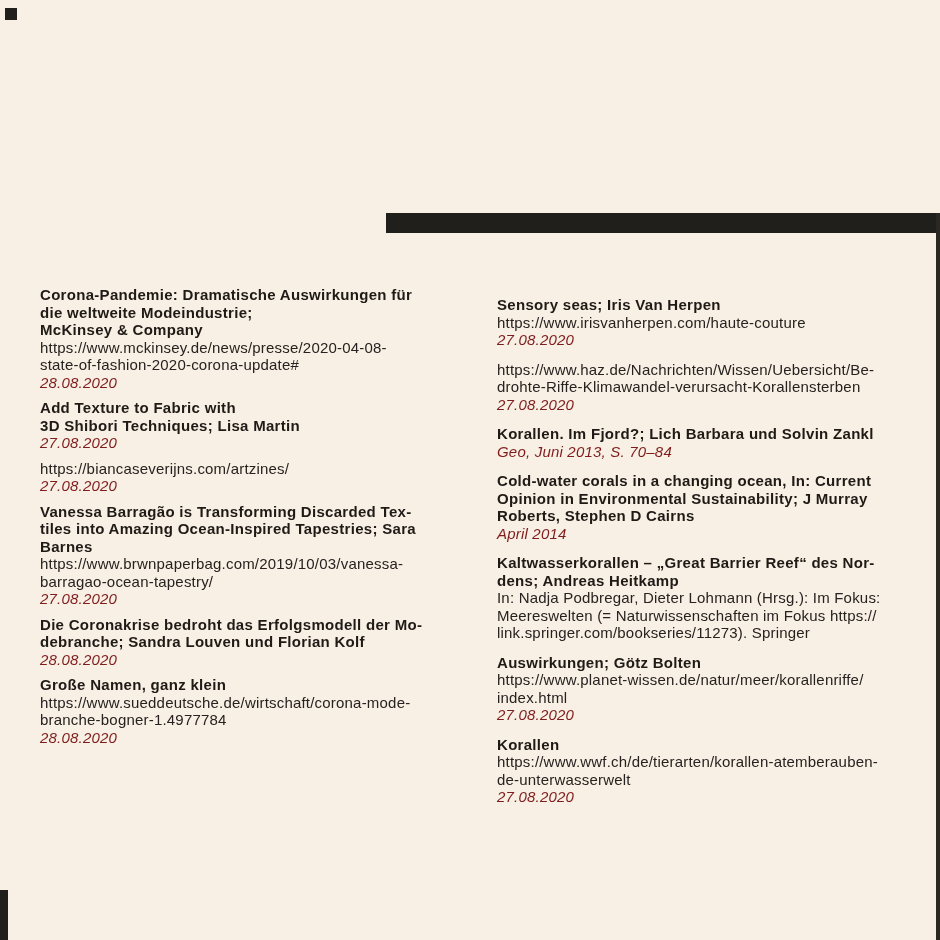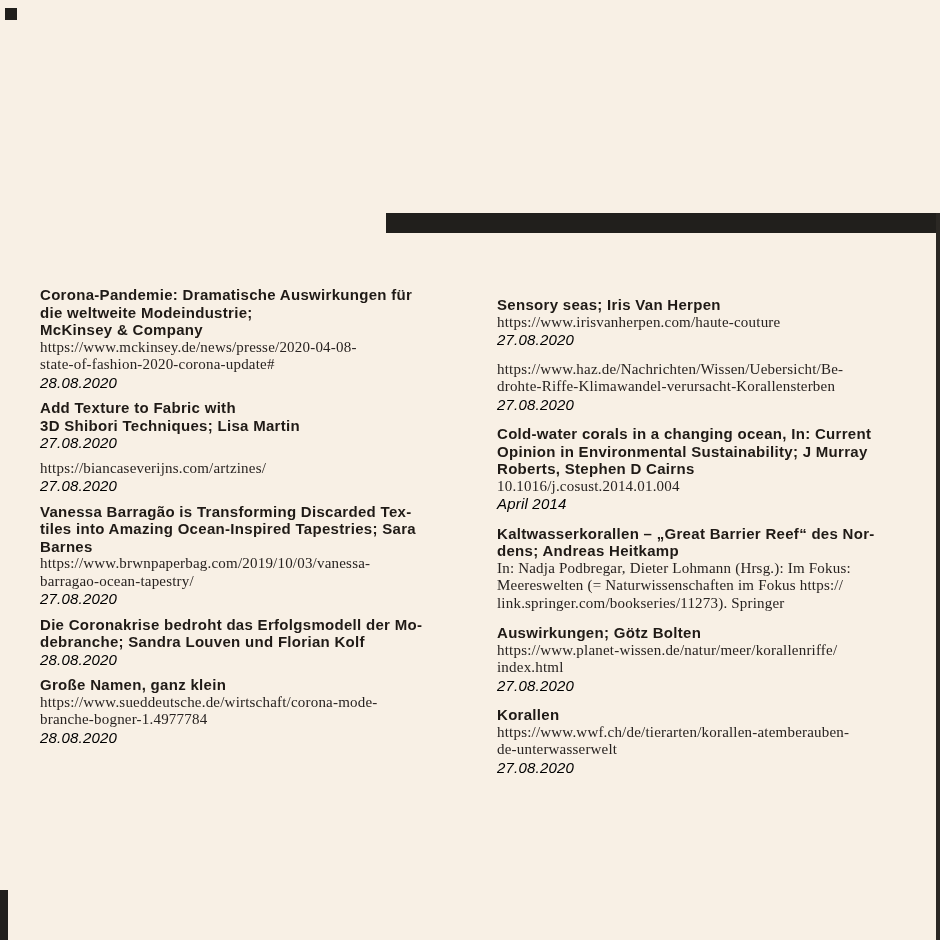--- a/index.html
+++ b/index.html
@@ -31,22 +31,22 @@
 
   .entry { white-space: pre-line; overflow-wrap: break-word; }
   .col-left  .entry { margin-bottom: 8px; }
   .col-right .entry { margin-bottom: 12px; margin-top: 10px; }
 
   .entry .title {
     font-weight: bold;
     color: #1f1a16;
     letter-spacing: 0.3px;
   }
-  .entry .body { color: #272220; font-family: Liberation Serif, serif; }
-  .entry .date { font-style: italic; color: #000000; }
+  .entry .body { color: #272220; }
+  .entry .date { font-style: italic; color: #7f1d1d; }
 </style>
 </head>
 <body>
 
 <div class="deco top-left-mark"></div>
 <div class="deco top-right-bar"></div>
 <div class="deco right-edge-bar"></div>
 <div class="deco bottom-left-bar"></div>
 
 <div class="columns">
@@ -64,23 +64,24 @@
 barragao-ocean-tapestry/</div><div class="date">27.08.2020</div></div>
       <div class="entry"><div class="title">Die Coronakrise bedroht das Erfolgsmodell der Mo-
 debranche; Sandra Louven und Florian Kolf</div><div class="date">28.08.2020</div></div>
       <div class="entry"><div class="title">Große Namen, ganz klein</div><div class="body">https://www.sueddeutsche.de/wirtschaft/corona-mode-
 branche-bogner-1.4977784</div><div class="date">28.08.2020</div></div>
     </div>
   <div class="col col-right" id="col-right">
       <div class="entry"><div class="title">Sensory seas; Iris Van Herpen</div><div class="body">https://www.irisvanherpen.com/haute-couture</div><div class="date">27.08.2020</div></div>
       <div class="entry"><div class="body">https://www.haz.de/Nachrichten/Wissen/Uebersicht/Be-
 drohte-Riffe-Klimawandel-verursacht-Korallensterben</div><div class="date">27.08.2020</div></div>
+      <div class="entry"><div class="title">Korallen. Im Fjord?; Lich Barbara und Solvin Zankl</div><div class="date">Geo, Juni 2013, S. 70–84</div></div>
       <div class="entry"><div class="title">Cold-water corals in a changing ocean, In: Current
 Opinion in Environmental Sustainability; J Murray
-Roberts, Stephen D Cairns</div><div class="body">10.1016/j.cosust.2014.01.004</div><div class="date">April 2014</div></div>
+Roberts, Stephen D Cairns</div><div class="date">April 2014</div></div>
       <div class="entry"><div class="title">Kaltwasserkorallen – „Great Barrier Reef“ des Nor-
 dens; Andreas Heitkamp</div><div class="body">In: Nadja Podbregar, Dieter Lohmann (Hrsg.): Im Fokus:
 Meereswelten (= Naturwissenschaften im Fokus https://
 link.springer.com/bookseries/11273). Springer</div></div>
       <div class="entry"><div class="title">Auswirkungen; Götz Bolten</div><div class="body">https://www.planet-wissen.de/natur/meer/korallenriffe/
 index.html</div><div class="date">27.08.2020</div></div>
       <div class="entry"><div class="title">Korallen</div><div class="body">https://www.wwf.ch/de/tierarten/korallen-atemberauben-
 de-unterwasserwelt</div><div class="date">27.08.2020</div></div>
     </div>
 </div>

